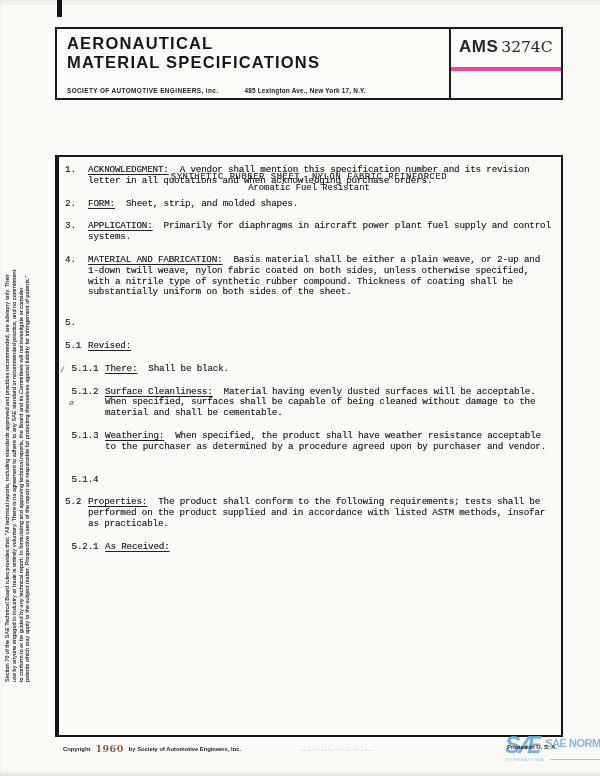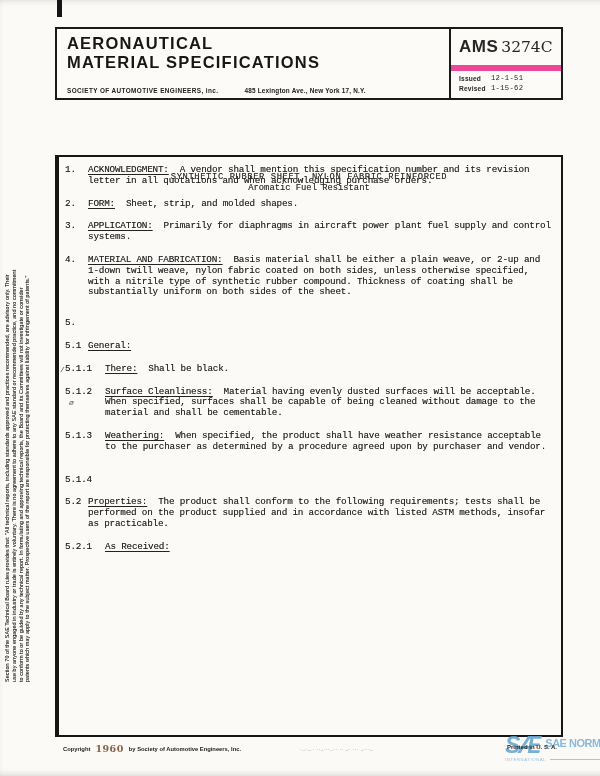--- a/index.html
+++ b/index.html
@@ -25,21 +25,21 @@
   
   .hdr{
     position:absolute; left:55px; top:27px; width:508px; height:73px;
     border:2.5px solid #1a1a1a; box-sizing:border-box; background:#fcfbf8;
   }
   .hdr-left{position:absolute; left:10px; top:5px; right:116px; bottom:0;}
   .hdr-t1,.hdr-t2{font-weight:bold; font-size:16.5px; letter-spacing:1.2px; line-height:19px; color:#171717;}
   .hdr-soc{position:absolute; left:0; bottom:4px; font-size:6.4px; font-weight:bold; letter-spacing:.4px; color:#222; white-space:nowrap;}
   .hdr-soc .addr{font-weight:bold; margin-left:26px; letter-spacing:.2px;}
   .hdr-right{position:absolute; top:0; right:0; width:112px; height:100%; border-left:2.5px solid #1a1a1a; box-sizing:border-box;}
-  .ams-cell{height:42px; border-bottom:6px solid #ec4899; box-sizing:border-box; padding:8px 0 0 8px; white-space:nowrap;}
+  .ams-cell{height:42px; border-bottom:4px solid #ec4899; box-sizing:border-box; padding:8px 0 0 8px; white-space:nowrap;}
   .ams-prefix{font-weight:bold; font-size:17px; letter-spacing:.5px;}
   .ams-num{font-family:"DejaVu Serif",serif; font-size:15.5px; margin-left:3px;}
   .dates-cell{padding:3px 0 0 8px; font-size:6.6px; line-height:9.5px;}
   .date-row{display:flex;}
   .date-label{font-weight:bold; width:32px; letter-spacing:.2px;}
   .date-val{font-family:"Liberation Mono","DejaVu Sans Mono",monospace; font-size:7.2px; letter-spacing:.3px;}
   
   .doc-title{position:absolute; left:55px; top:124px; width:508px; text-align:center;
     font-family:"Liberation Mono","DejaVu Sans Mono",monospace; font-size:8.8px; line-height:11px;
     color:#2e2e2e; text-shadow:0 0 .5px rgba(45,45,45,.55);}
@@ -49,21 +49,21 @@
     position:absolute; left:55px; top:155px; width:508px; height:582px;
     border:2px solid #161616; border-left-width:4px; box-sizing:border-box;
     padding:8px 6px 0 6px;
     font-family:"Liberation Mono","DejaVu Sans Mono",monospace;
     font-size:9.3px; line-height:10.8px; letter-spacing:-.2px;
     color:#232323; text-shadow:0 0 .5px rgba(40,40,40,.5);
   }
   .item{display:flex; margin-bottom:12px; position:relative;}
   .item .num{flex:none;}
   .n1 .num{width:23px;}
-  .n2 .num{width:40px;}
+  .n2 .num{width:40px;text-align:center;}
   .item .bd{flex:1;}
   .hd{text-decoration:underline; text-underline-offset:1.5px; margin-right:11px;}
   .pt8{padding-top:8px;}
   .pt10{padding-top:10px;}
   .mark-a{position:absolute; left:-5px; top:1px; color:#4a4a4a; font-size:8px; text-shadow:none;}
   .mark-b{position:absolute; left:4px; top:11px; color:#555; font-size:8px; font-style:italic; text-shadow:none;}
   
   .foot-copy{position:absolute; left:63px; top:743px; white-space:nowrap; font-size:5.8px; font-weight:bold; color:#222;}
   .cp-year{font-family:"DejaVu Serif",serif; font-weight:bold; font-size:9.5px; color:#86634a; margin:0 5px; vertical-align:-1px; letter-spacing:.5px;}
   .foot-fine{position:absolute; left:300px; top:746px; font-size:4.6px; color:#5c5c5c; letter-spacing:.6px; filter:blur(.3px); white-space:nowrap;}
@@ -96,30 +96,20 @@
       <div class="hdr-t1">AERONAUTICAL</div>
       <div class="hdr-t2">MATERIAL SPECIFICATIONS</div>
       <div class="hdr-soc">
         <span>SOCIETY OF AUTOMOTIVE ENGINEERS, inc.</span><span class="addr">485 Lexington Ave., New York 17, N.Y.</span>
       </div>
     </div>
     <div class="hdr-right">
       <div class="ams-cell">
         <span class="ams-prefix">AMS</span><span class="ams-num">3274C</span>
       </div>
-      <div class="dates-cell">
-        <div class="date-row">
-          <span class="date-label">Issued</span>
-          <span class="date-val">12-1-51</span>
-        </div>
-        <div class="date-row">
-          <span class="date-label">Revised</span>
-          <span class="date-val">1-15-62</span>
-        </div>
-      </div>
     </div>
   </div>
 
   <div class="doc-title">
     <div class="t1">SYNTHETIC RUBBER SHEET, NYLON FABRIC REINFORCED</div>
     <div class="t2">Aromatic Fuel Resistant</div>
   </div>
 
   <div class="box">
 
@@ -142,21 +132,21 @@
       <span class="num">4.</span>
       <span class="bd"><span class="hd">MATERIAL AND FABRICATION:</span><span>Basis material shall be either a plain weave, or 2-up and 1-down twill weave, nylon fabric coated on both sides, unless otherwise specified, with a nitrile type of synthetic rubber compound.  Thickness of coating shall be substantially uniform on both sides of the sheet.</span></span>
     </div>
 
     <div class="item n1 pt8">
       <span class="num">5.</span>
     </div>
 
     <div class="item n1">
       <span class="num">5.1</span>
-      <span class="bd"><span class="hd">General:</span></span>
+      <span class="bd"><span class="hd">Revised:</span></span>
     </div>
 
     <div class="item n2">
       <span class="mark-a">/</span>
       <span class="num">5.1.1</span>
       <span class="bd"><span class="hd">There:</span><span>Shall be black.</span></span>
     </div>
 
     <div class="item n2">
       <span class="mark-b">ø</span>

